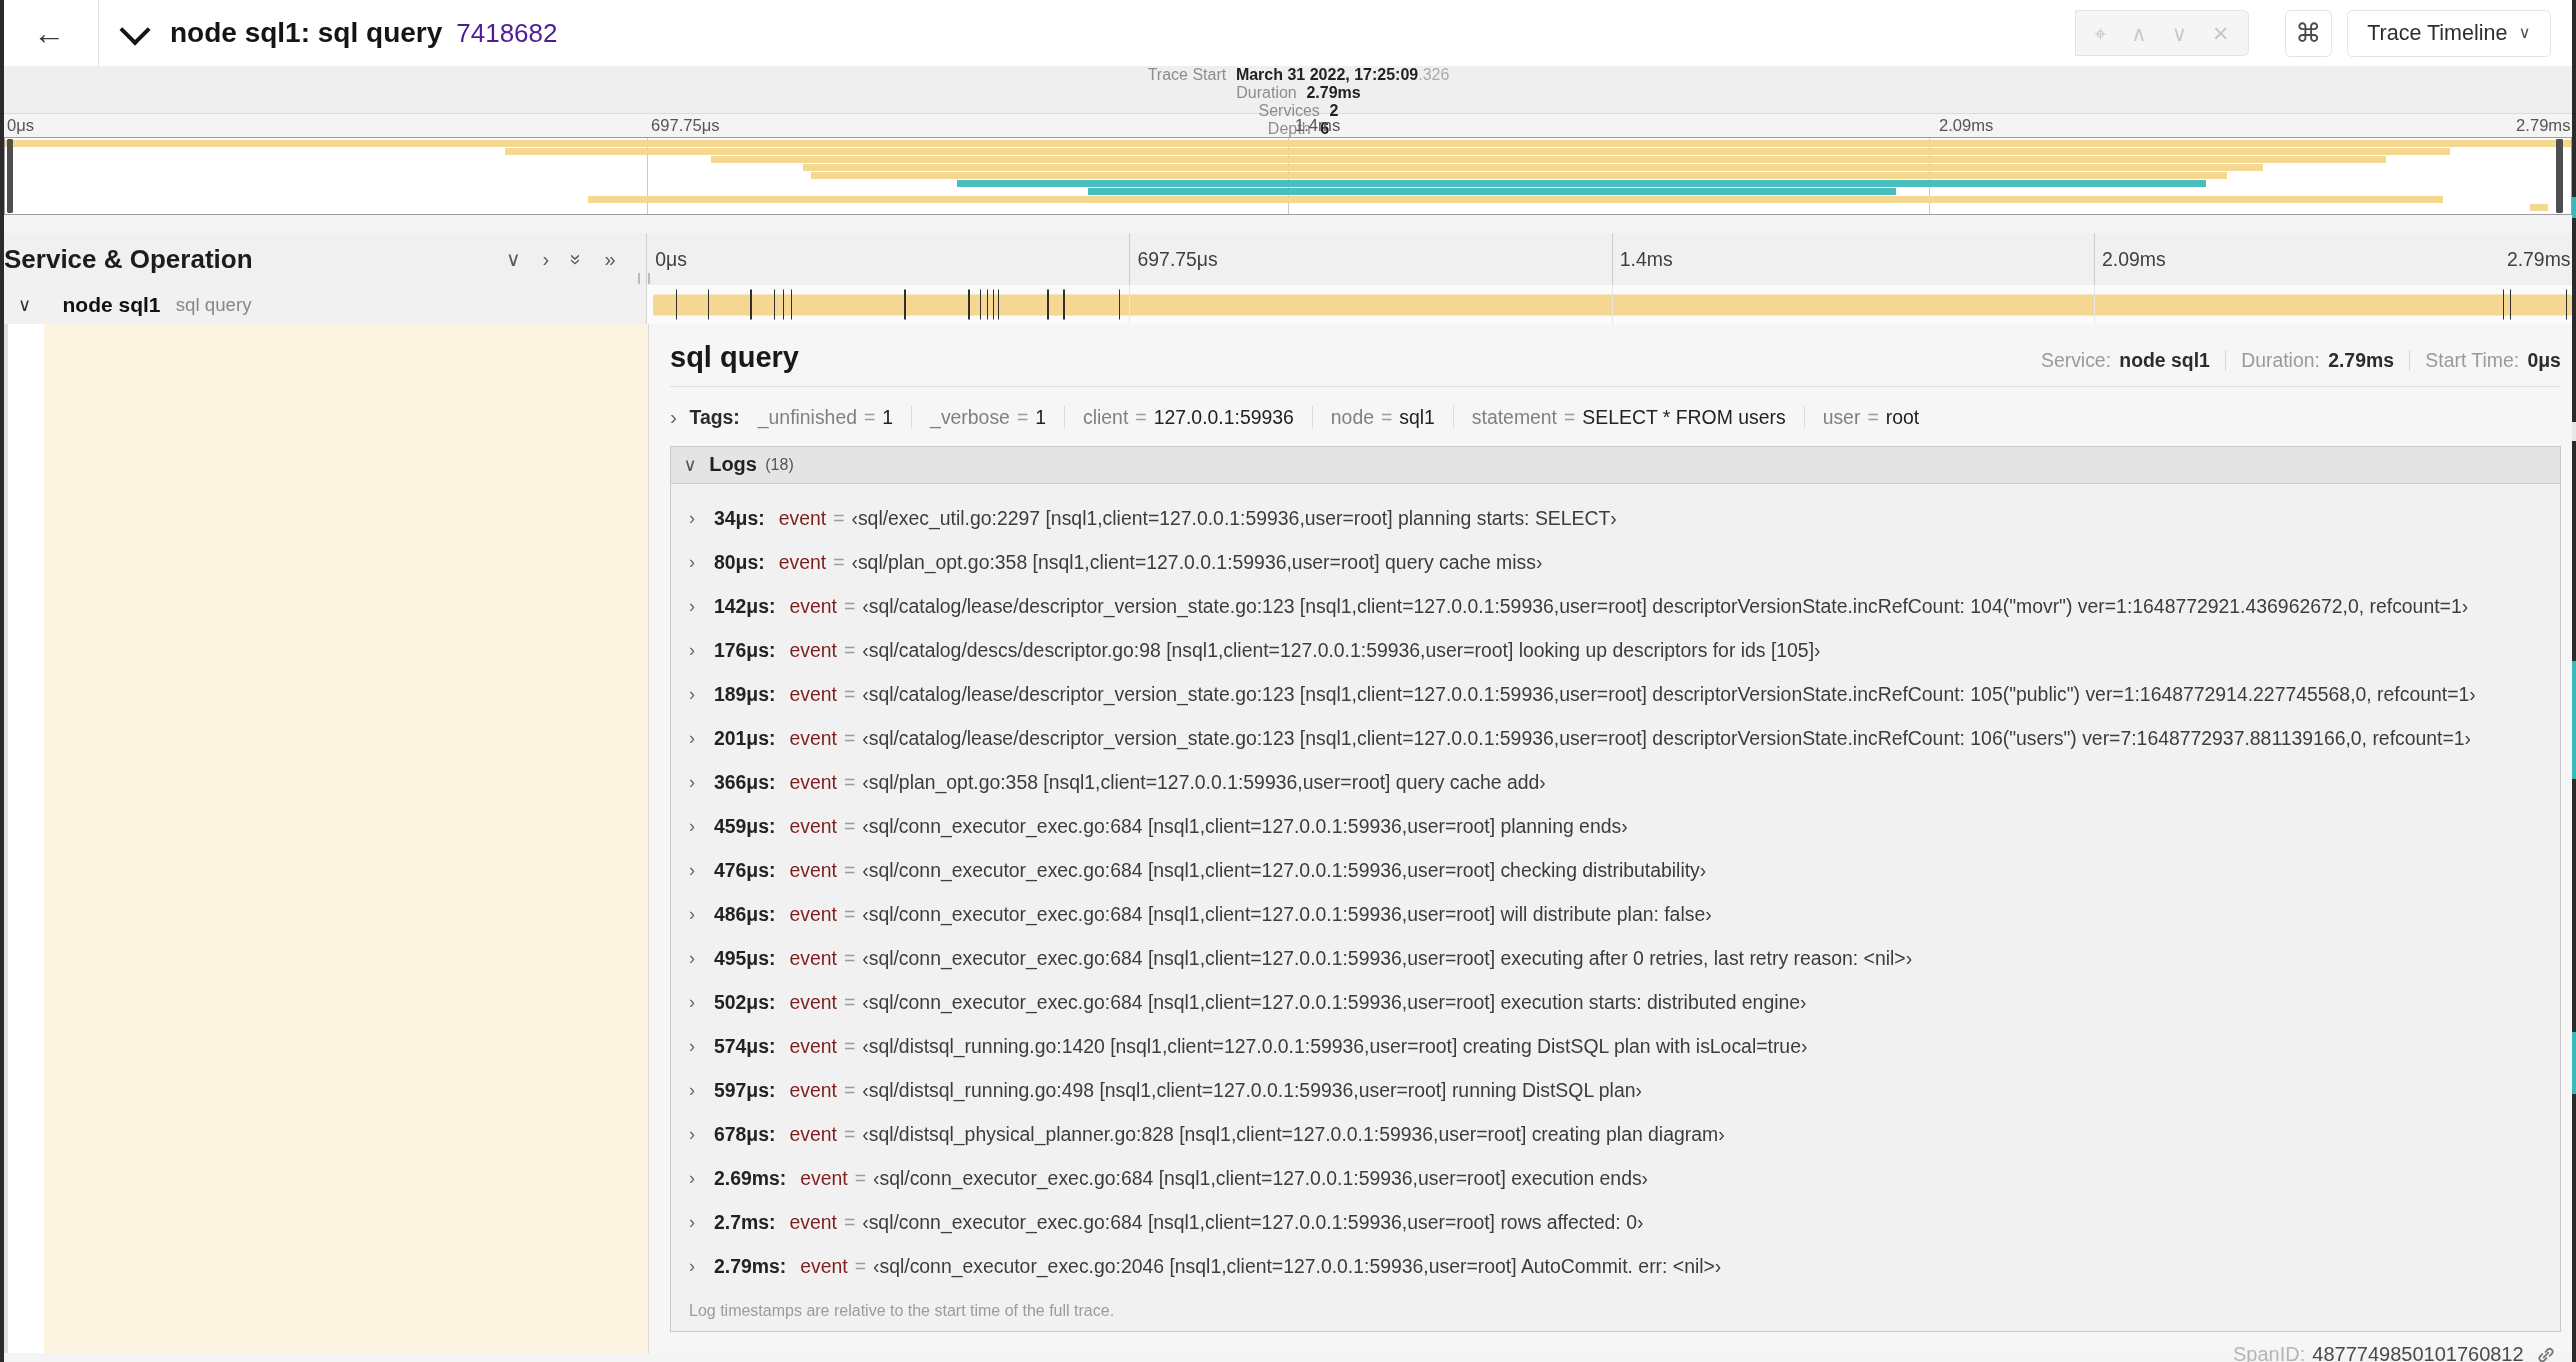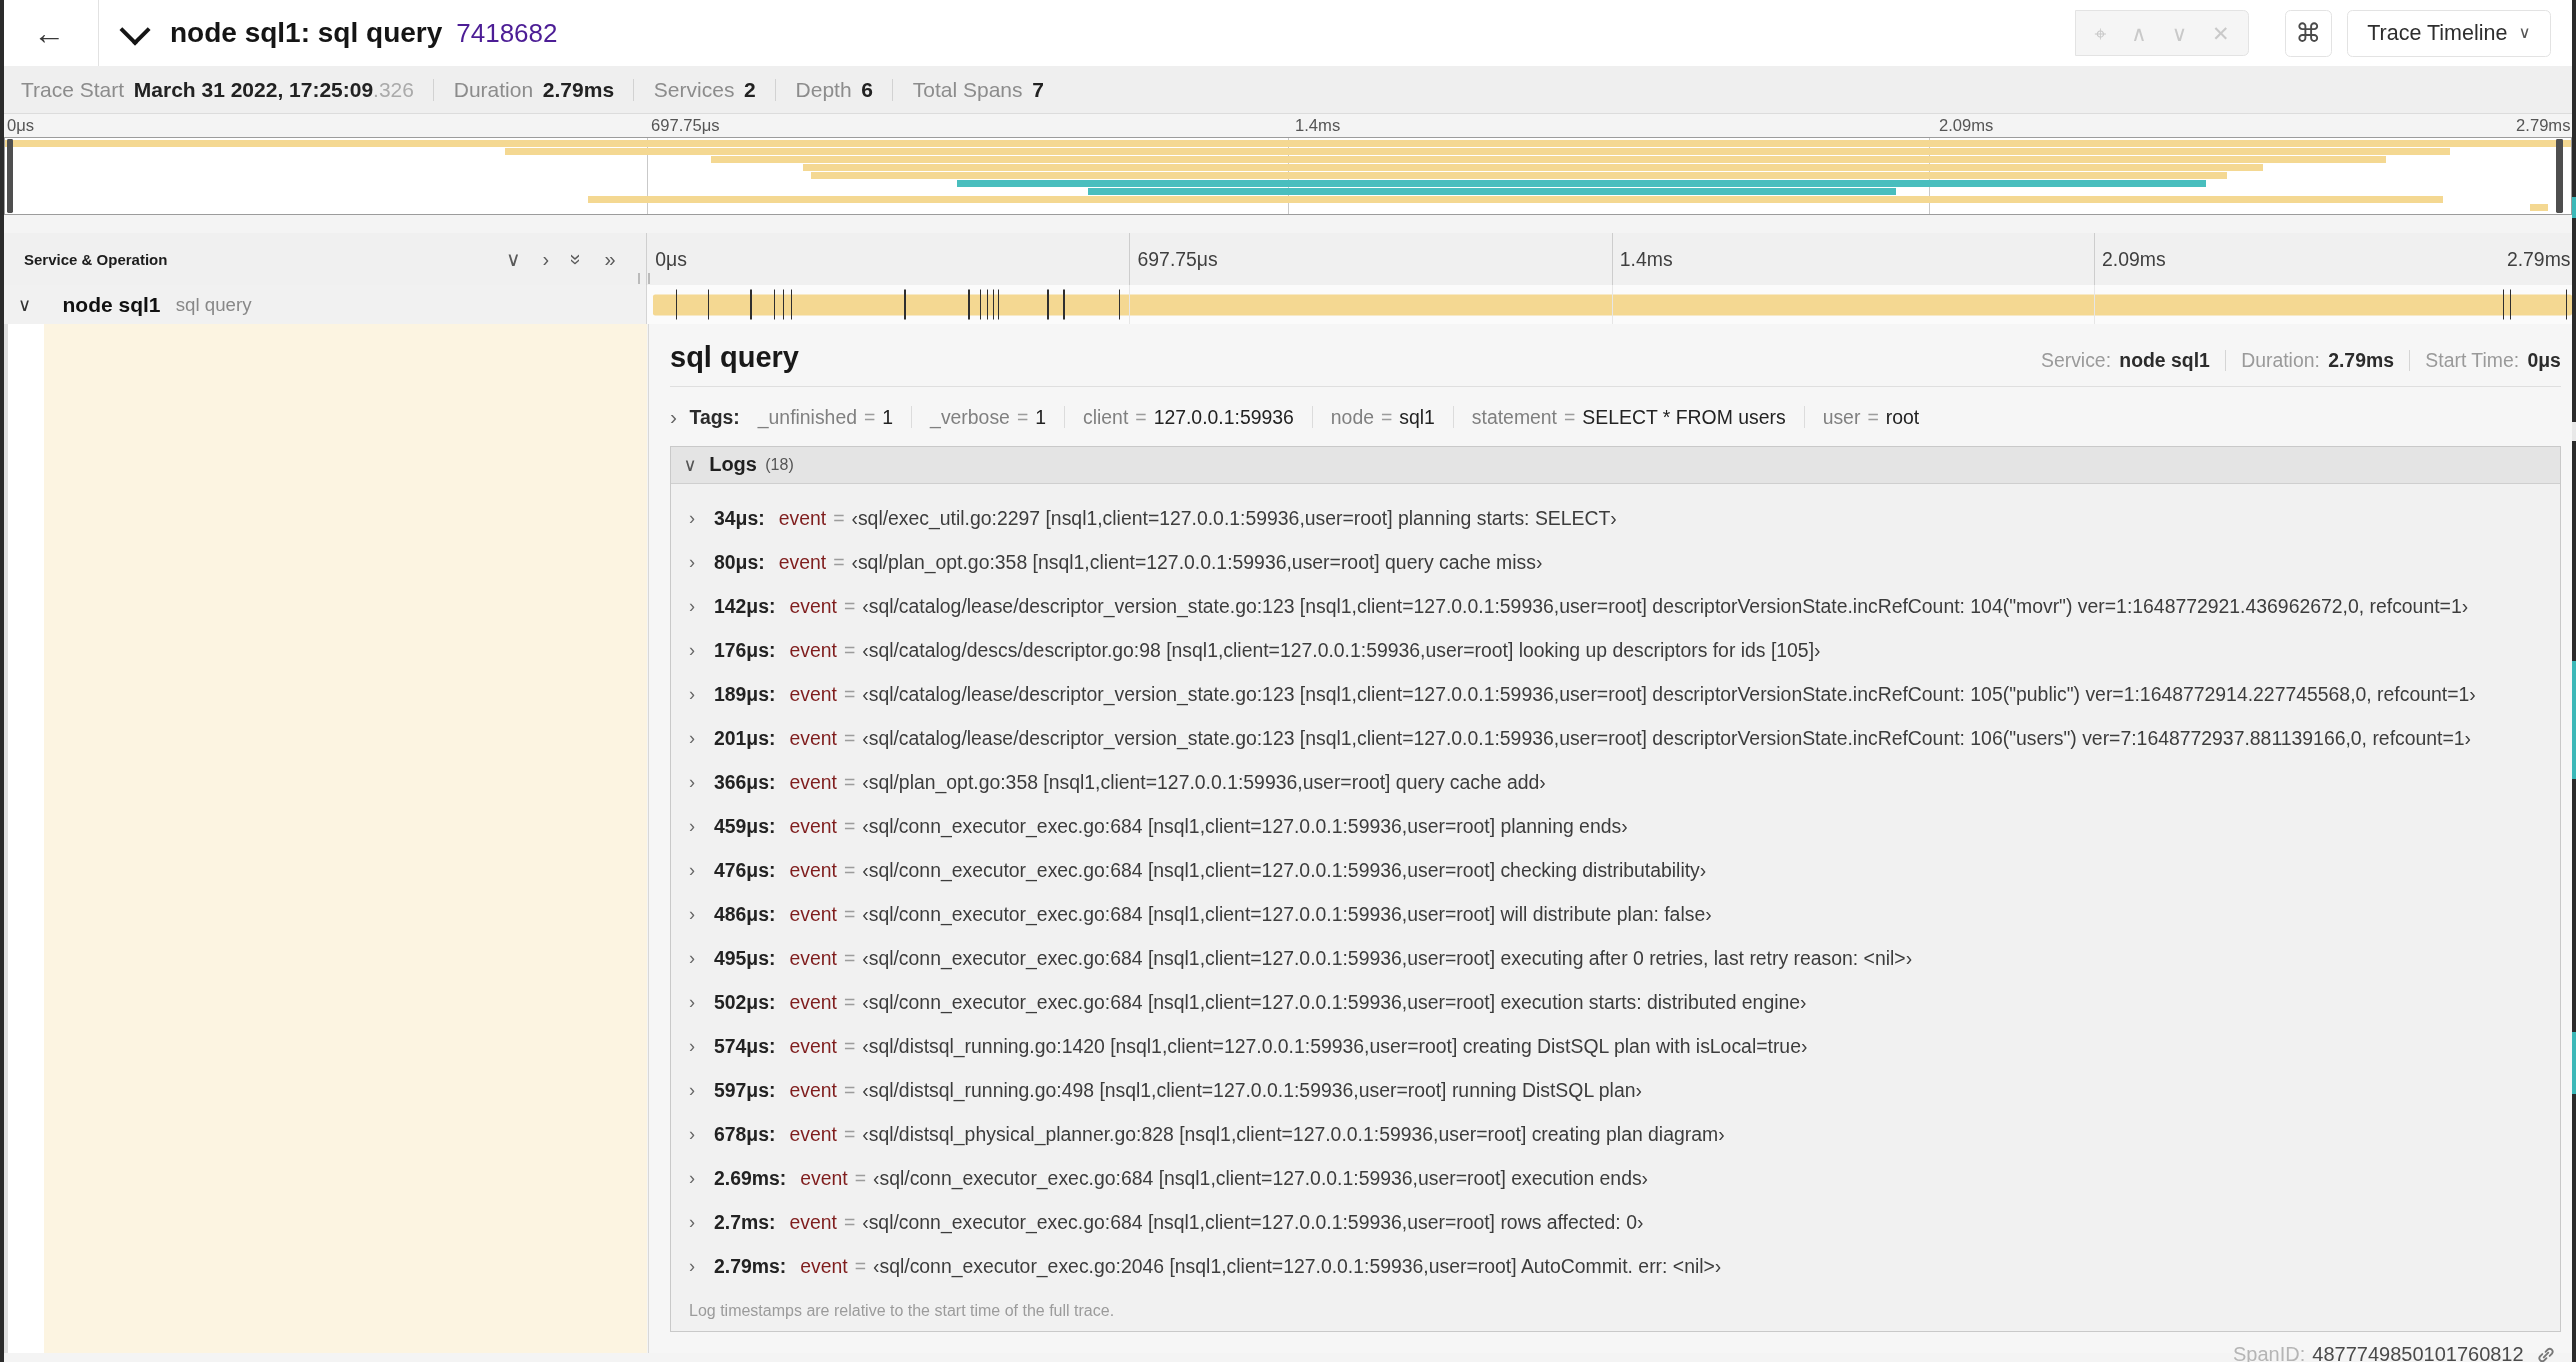--- a/index.html
+++ b/index.html
@@ -24,39 +24,39 @@
   .find-group{display:flex;align-items:stretch;height:46px;}
   .find-input{width:422px;border:1.4px solid #e3e3e3;border-right:none;border-radius:5.5px 0 0 5.5px;font-size:21px;padding:0 18px;color:#444;outline:none;background:#fff;font-family:inherit;}
   .find-input::placeholder{color:#c4c4c4;}
   .find-icons{display:flex;align-items:center;gap:25px;background:#f5f5f5;border:1.4px solid #e3e3e3;border-radius:0 5.5px 5.5px 0;padding:0 18px;}
   .find-icons span{color:#c9c9c9;font-size:21px;line-height:1;}
   .kbd-btn{margin-left:36px;width:47px;height:47px;border:1.4px solid #e3e3e3;border-radius:5.5px;background:#fff;display:flex;align-items:center;justify-content:center;font-size:26px;color:#4a4a4a;font-family:inherit;}
   .view-btn{margin-left:15.2px;height:47px;border:1.4px solid #e3e3e3;border-radius:5.5px;background:#fff;display:flex;align-items:center;padding:0 19.4px;font-size:21.5px;color:#2e2e2e;font-family:inherit;justify-content:flex-end;}
   .view-btn .dd{margin-left:11px;font-size:16.6px;color:#555;}
 
   
-  .metabar{position:absolute;left:0;top:66px;width:100%;height:48px;background:#efefef;border-bottom:0.7px solid #dcdcdc;display:flex;align-items:center;padding-left:21px;box-sizing:border-box;font-size:21px;white-space:nowrap;}
+  .metabar{position:absolute;left:0;top:66px;width:100%;height:48px;background:#efefef;border-bottom:0.7px solid #dcdcdc;display:flex;align-items:center;padding-left:21px;box-sizing:border-box;font-size:16px;white-space:nowrap;flex-direction:column;}
   .meta-item .lbl{color:#8c8c8c;margin-right:9.7px;}
   .meta-item .val{color:#222;font-weight:700;}
   .meta-item .sfx{color:#aaa;font-weight:400;}
   .meta-sep{display:inline-block;width:0;height:22px;border-left:1.4px solid #d2d2d2;margin:0 19.4px;vertical-align:middle;}
 
   
   .mm-labels{position:absolute;left:0;top:116px;width:100%;height:21px;font-size:16.6px;color:#555;}
   .mm-labels .tick{position:absolute;top:0;padding-left:7px;white-space:nowrap;}
   .mm-labels .tick-last{padding-left:0;}
   .minimap{position:absolute;left:4.2px;right:4.2px;top:137px;height:78px;background:#fff;border:1.4px solid #9c9c9c;box-sizing:border-box;z-index:5;}
   .mm-grid{position:absolute;top:0;bottom:0;width:0.7px;background:#c9c9c9;}
   .mm-span{position:absolute;height:7px;}
   .mm-handle{position:absolute;top:0.7px;bottom:0.7px;width:6.2px;background:#4f4f4f;border-radius:1.4px;}
 
   
   .grid-header{position:absolute;left:0;top:233px;width:100%;height:53px;background:#f0f0f0;border-bottom:1.4px solid #bdbdbd;box-sizing:border-box;}
   .gh-left{position:absolute;left:0;top:0;bottom:0;width:647px;display:flex;align-items:center;border-right:0.7px solid #cfcfcf;box-sizing:border-box;}
-  .gh-title{font-size:15px;font-weight:700;color:#1c1c1c;margin-left:24px;flex:1;}
+  .gh-title{font-size:26px;font-weight:700;color:#1c1c1c;margin-left:4px;flex:1;}
   .gh-icons{display:flex;align-items:center;gap:22px;margin-right:30.5px;color:#5a5a5a;font-size:20px;}
   .rot90{display:inline-block;transform:rotate(90deg);}
   .col-grip{position:absolute;right:-4.2px;bottom:1.4px;width:8.3px;height:11px;border-left:2.1px solid #bbb;border-right:2.1px solid #bbb;}
   .gh-right{position:absolute;left:647px;right:0;top:0;bottom:0;}
   .gh-right .tick{position:absolute;top:50%;transform:translateY(-50%);font-size:19.4px;color:#3f3f3f;padding-left:8.3px;white-space:nowrap;}
   .gh-right .tick-last{padding-left:0;}
   .grid-line{position:absolute;top:0;bottom:0;width:0.7px;background:#cdcdcd;}
 
   
   .span-row{position:absolute;left:0;top:285px;width:100%;height:39px;}

